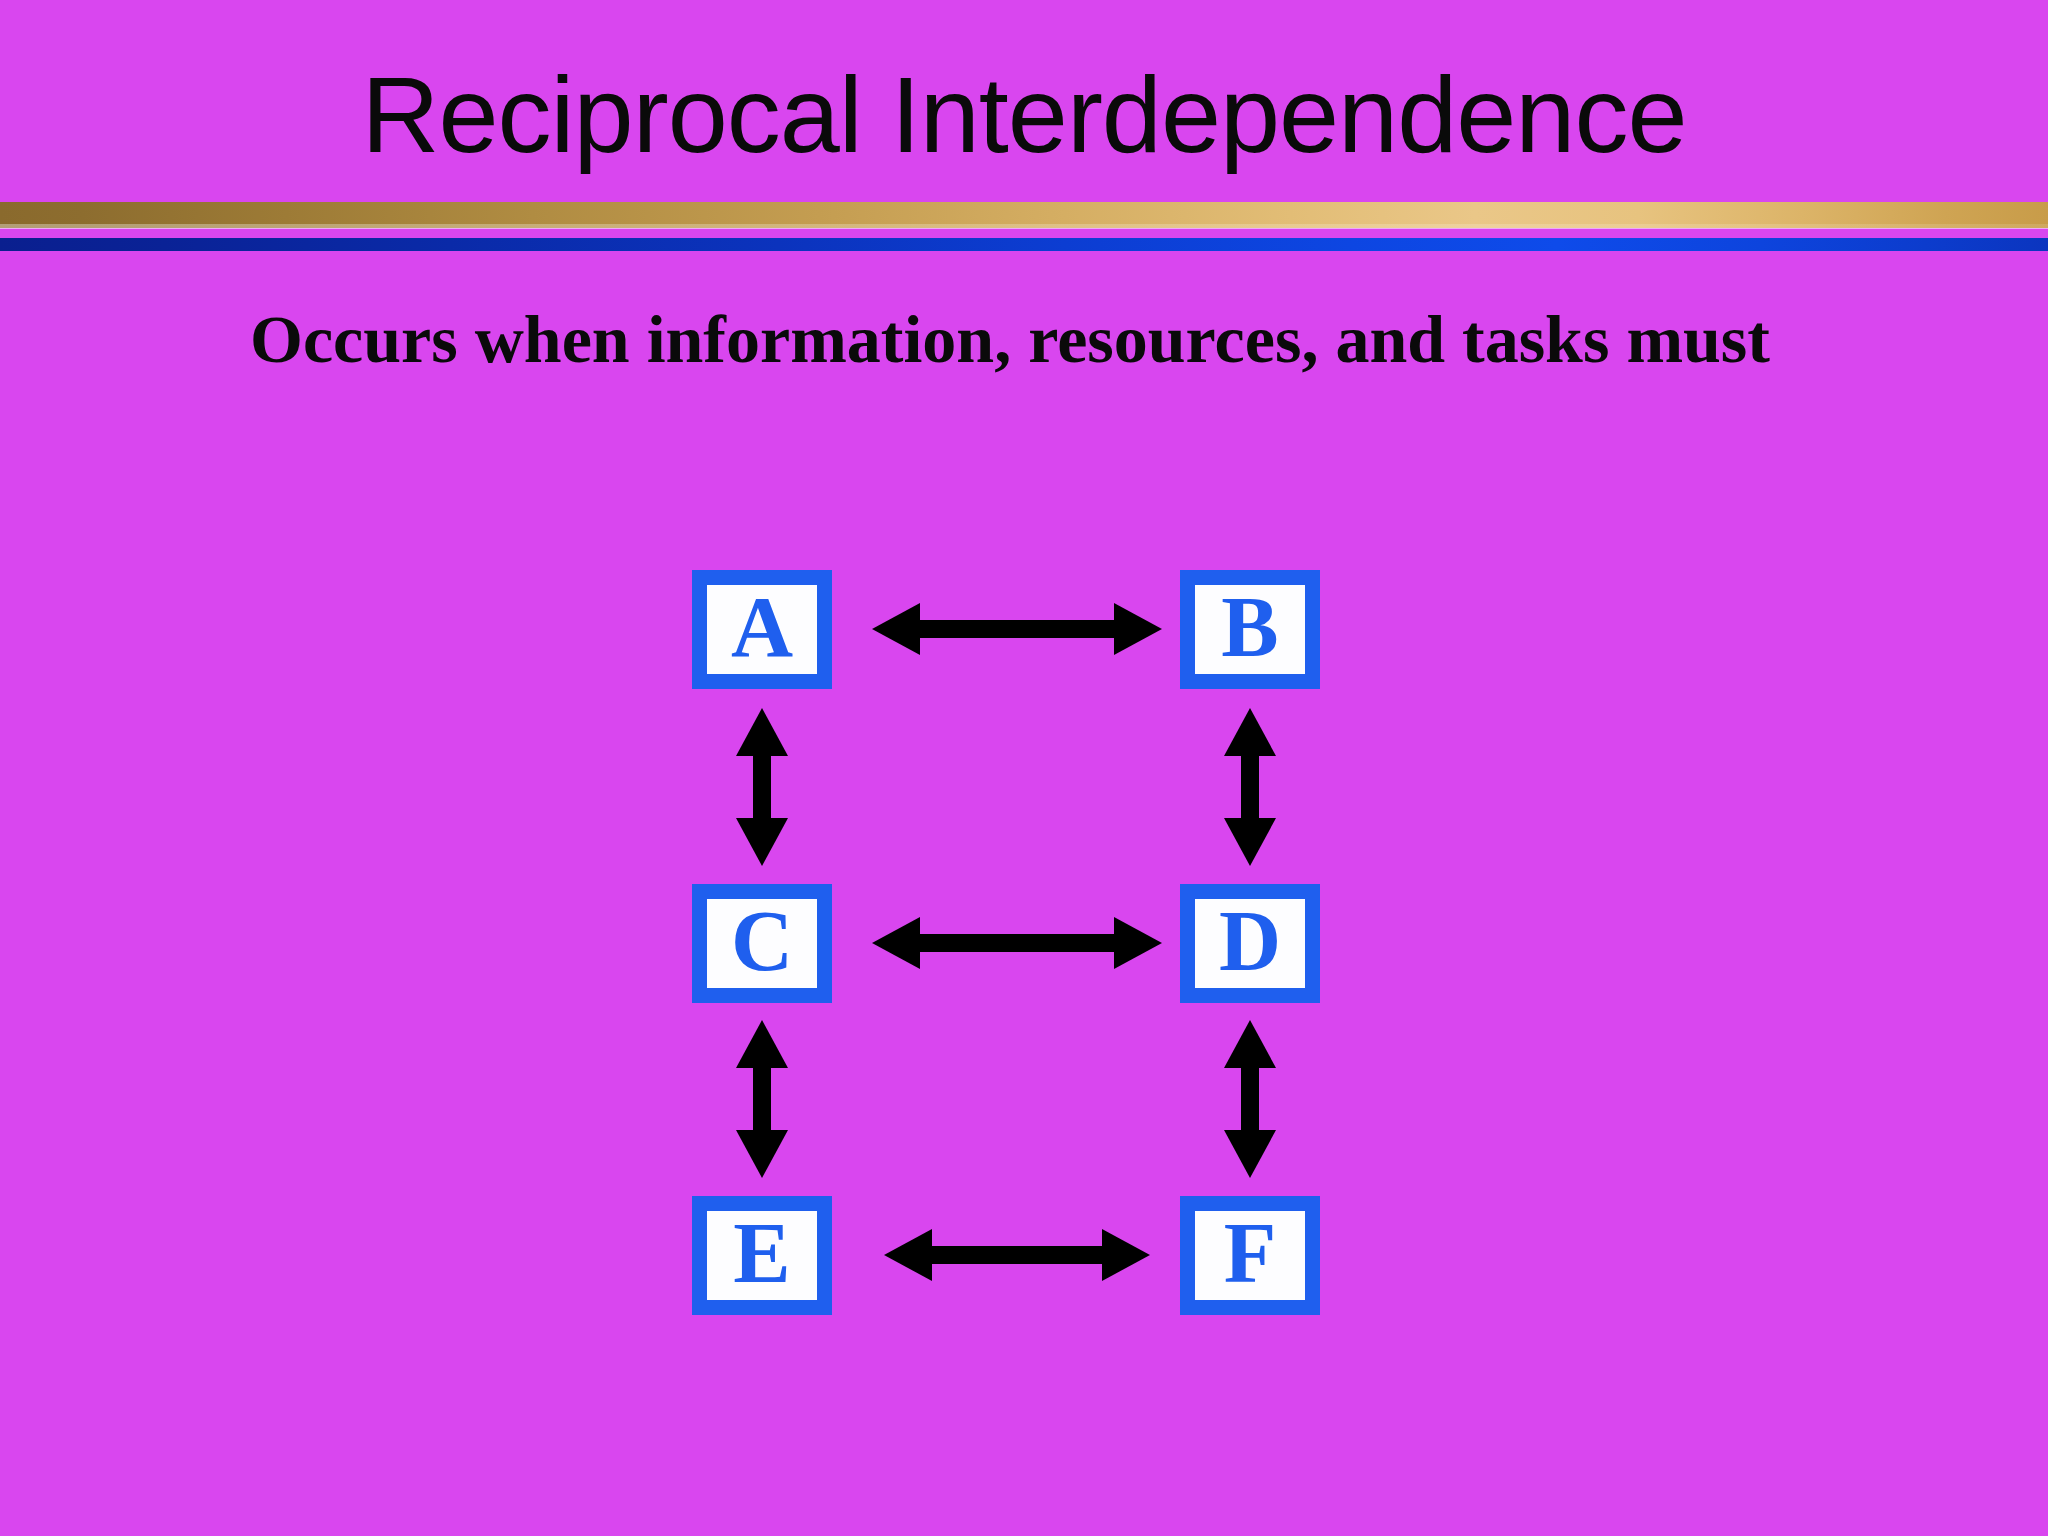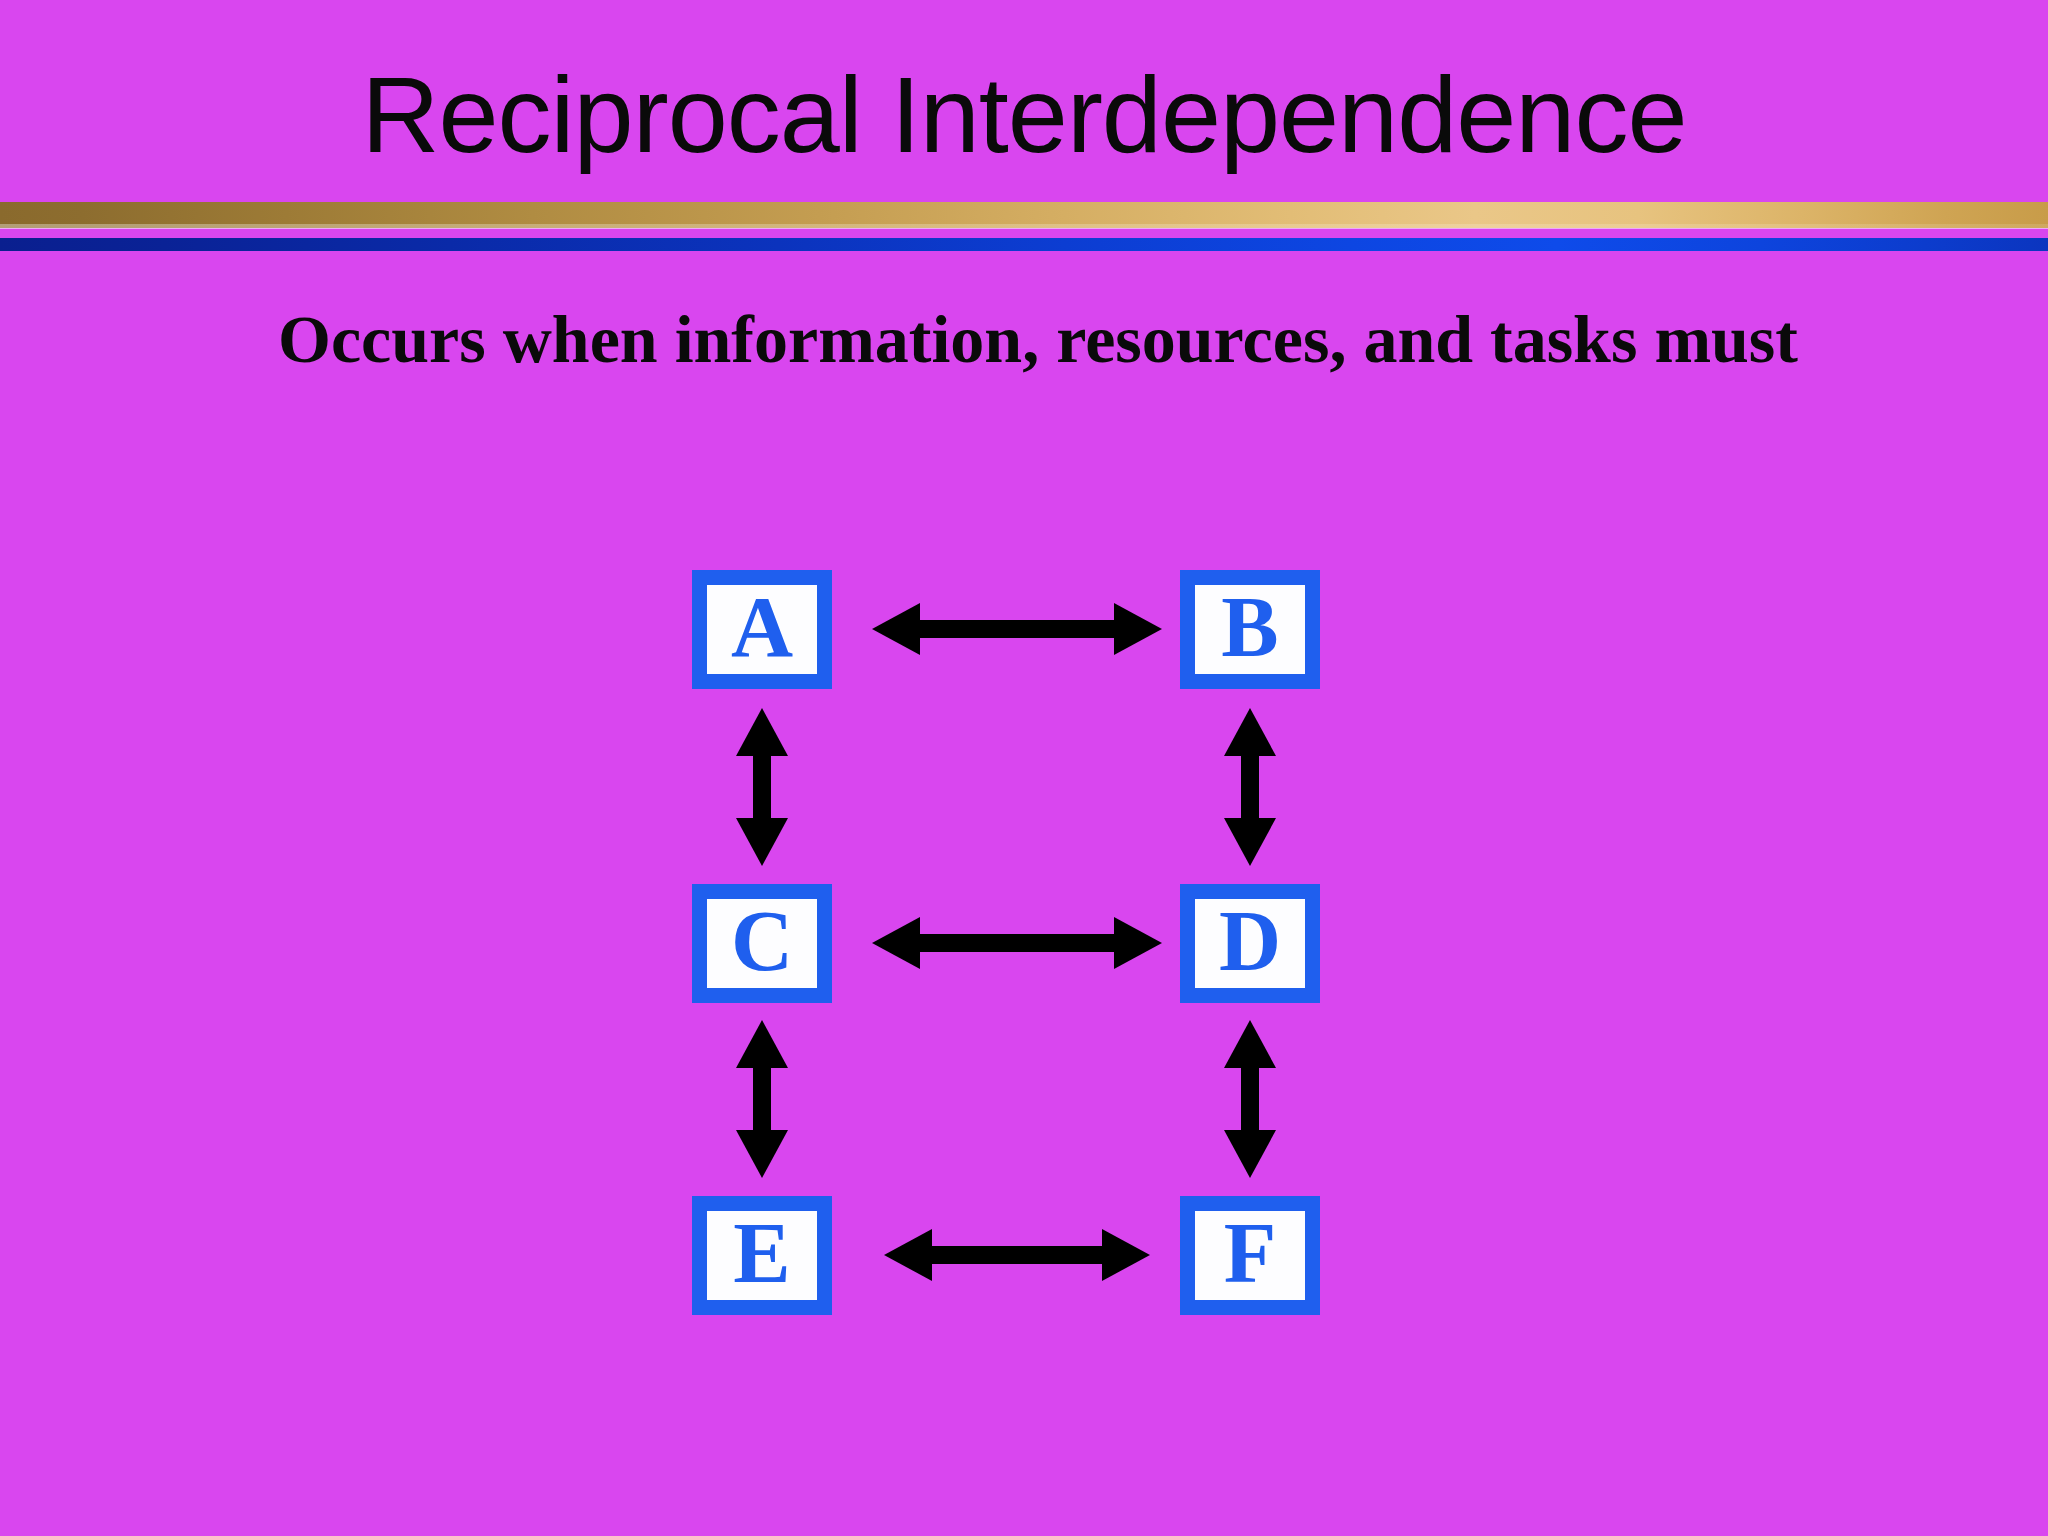--- a/index.html
+++ b/index.html
@@ -79,21 +79,21 @@
        #0d46e2 66%,
        #0e4bea 76%,
        #0d44dd 86%,
        #0c3ccd 94%,
        #0b35bf 100%);
   }
 
   
   .subtitle {
     position: absolute;
-    left: 104px;
+    left: 76px;
     top: 300px;
     width: 1868px;
     text-align: center;
     font-family: "Liberation Serif", serif;
     font-weight: bold;
     font-size: 68px;
     line-height: 1.15;
     color: #0a0a0a;
   }
   .subtitle .l1, .subtitle .l2 { display: block; white-space: nowrap; }

